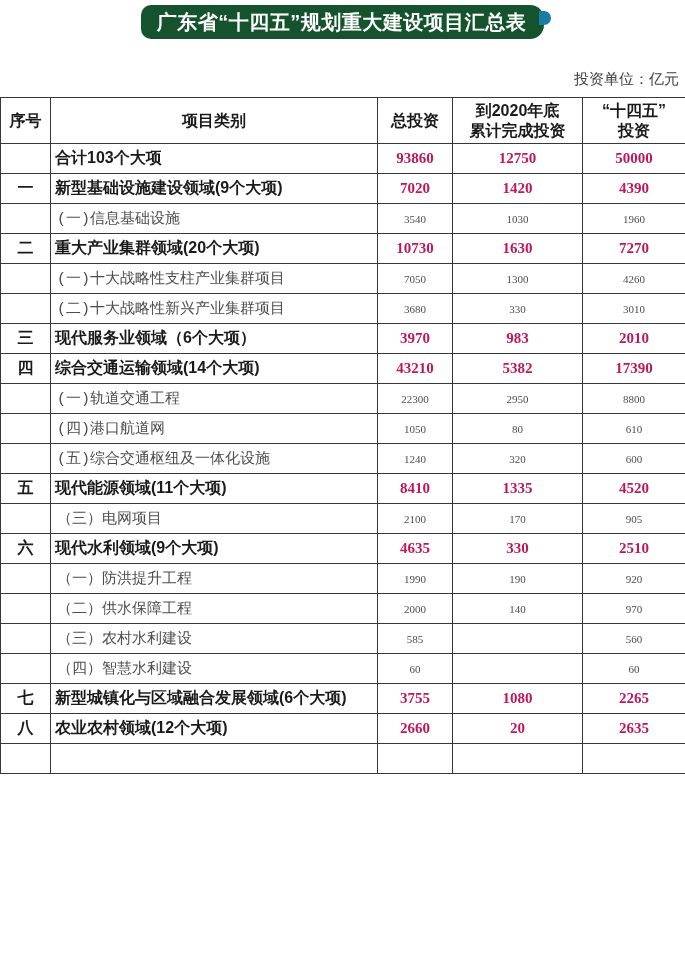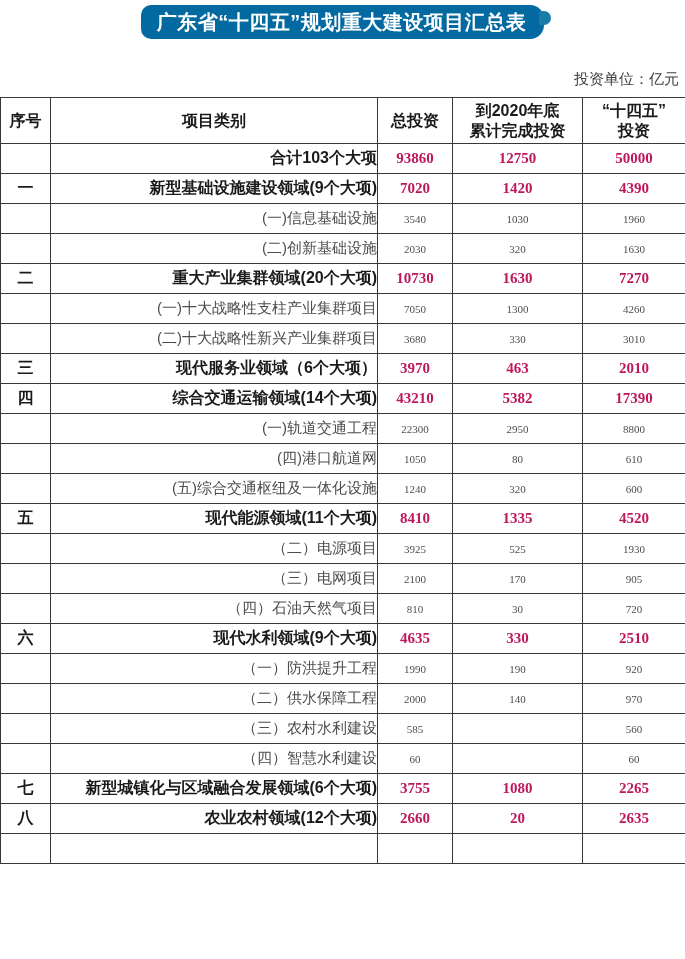--- a/index.html
+++ b/index.html
@@ -73,53 +73,53 @@
     font-weight: bold;
     color: #1a1a1a;
     text-align: center;
     white-space: pre-line;
     line-height: 1.25;
     font-family: "Liberation Sans", sans-serif;
   }
   td { height: 29px; }
 
   .c-no  { text-align: center; }
-  .c-label { text-align: right; padding-left: 4px; }
+  .c-label { text-align: left; padding-left: 4px; }
   .c-num { text-align: center; font-family: "Liberation Serif", serif; }
 
   tr.bold .c-no,
   tr.bold .c-label {
     font-family: "Liberation Sans", sans-serif;
     font-weight: bold;
     font-size: 16px;
     color: #1a1a1a;
   }
   tr.bold .c-num {
     font-weight: bold;
     font-size: 15px;
     color: #be185d;
   }
   tr.sub .c-label {
-    font-family: Liberation Sans, sans-serif;
+    font-family: Liberation Mono, monospace;
     font-size: 15px;
     color: #4d4d4d;
     padding-left: 6px;
   }
   tr.sub .c-num {
     font-size: 11px;
     color: #4d4d4d;
   }
 </style>
 </head>
 <body>
 
 <div class="page">
 
   <div class="banner-wrap">
-    <div class="banner" style="background: #0369a1; color: rgb(255, 255, 255);">
+    <div class="banner" style="background: #14532d; color: rgb(255, 255, 255);">
       <span>广东省“十四五”规划重大建设项目汇总表</span>
     </div>
   </div>
 
   <div class="unit-note">投资单位：亿元</div>
 
   <table>
     <colgroup>
       <col style="width:50px">
       <col style="width:327px">
@@ -153,27 +153,20 @@
     <td class="c-num">1420</td>
     <td class="c-num">4390</td>
   </tr>
         <tr class="sub">
     <td class="c-no"></td>
     <td class="c-label">(一)信息基础设施</td>
     <td class="c-num">3540</td>
     <td class="c-num">1030</td>
     <td class="c-num">1960</td>
   </tr>
-        <tr class="sub">
-    <td class="c-no"></td>
-    <td class="c-label">(二)创新基础设施</td>
-    <td class="c-num">2030</td>
-    <td class="c-num">320</td>
-    <td class="c-num">1630</td>
-  </tr>
         <tr class="bold">
     <td class="c-no">二</td>
     <td class="c-label">重大产业集群领域(20个大项)</td>
     <td class="c-num">10730</td>
     <td class="c-num">1630</td>
     <td class="c-num">7270</td>
   </tr>
         <tr class="sub">
     <td class="c-no"></td>
     <td class="c-label">(一)十大战略性支柱产业集群项目</td>
@@ -185,21 +178,21 @@
     <td class="c-no"></td>
     <td class="c-label">(二)十大战略性新兴产业集群项目</td>
     <td class="c-num">3680</td>
     <td class="c-num">330</td>
     <td class="c-num">3010</td>
   </tr>
         <tr class="bold">
     <td class="c-no">三</td>
     <td class="c-label">现代服务业领域（6个大项）</td>
     <td class="c-num">3970</td>
-    <td class="c-num">463</td>
+    <td class="c-num">983</td>
     <td class="c-num">2010</td>
   </tr>
         <tr class="bold">
     <td class="c-no">四</td>
     <td class="c-label">综合交通运输领域(14个大项)</td>
     <td class="c-num">43210</td>
     <td class="c-num">5382</td>
     <td class="c-num">17390</td>
   </tr>
         <tr class="sub">
@@ -225,38 +218,24 @@
   </tr>
         <tr class="bold">
     <td class="c-no">五</td>
     <td class="c-label">现代能源领域(11个大项)</td>
     <td class="c-num">8410</td>
     <td class="c-num">1335</td>
     <td class="c-num">4520</td>
   </tr>
         <tr class="sub">
     <td class="c-no"></td>
-    <td class="c-label">（二）电源项目</td>
-    <td class="c-num">3925</td>
-    <td class="c-num">525</td>
-    <td class="c-num">1930</td>
-  </tr>
-        <tr class="sub">
-    <td class="c-no"></td>
     <td class="c-label">（三）电网项目</td>
     <td class="c-num">2100</td>
     <td class="c-num">170</td>
     <td class="c-num">905</td>
-  </tr>
-        <tr class="sub">
-    <td class="c-no"></td>
-    <td class="c-label">（四）石油天然气项目</td>
-    <td class="c-num">810</td>
-    <td class="c-num">30</td>
-    <td class="c-num">720</td>
   </tr>
         <tr class="bold">
     <td class="c-no">六</td>
     <td class="c-label">现代水利领域(9个大项)</td>
     <td class="c-num">4635</td>
     <td class="c-num">330</td>
     <td class="c-num">2510</td>
   </tr>
         <tr class="sub">
     <td class="c-no"></td>

